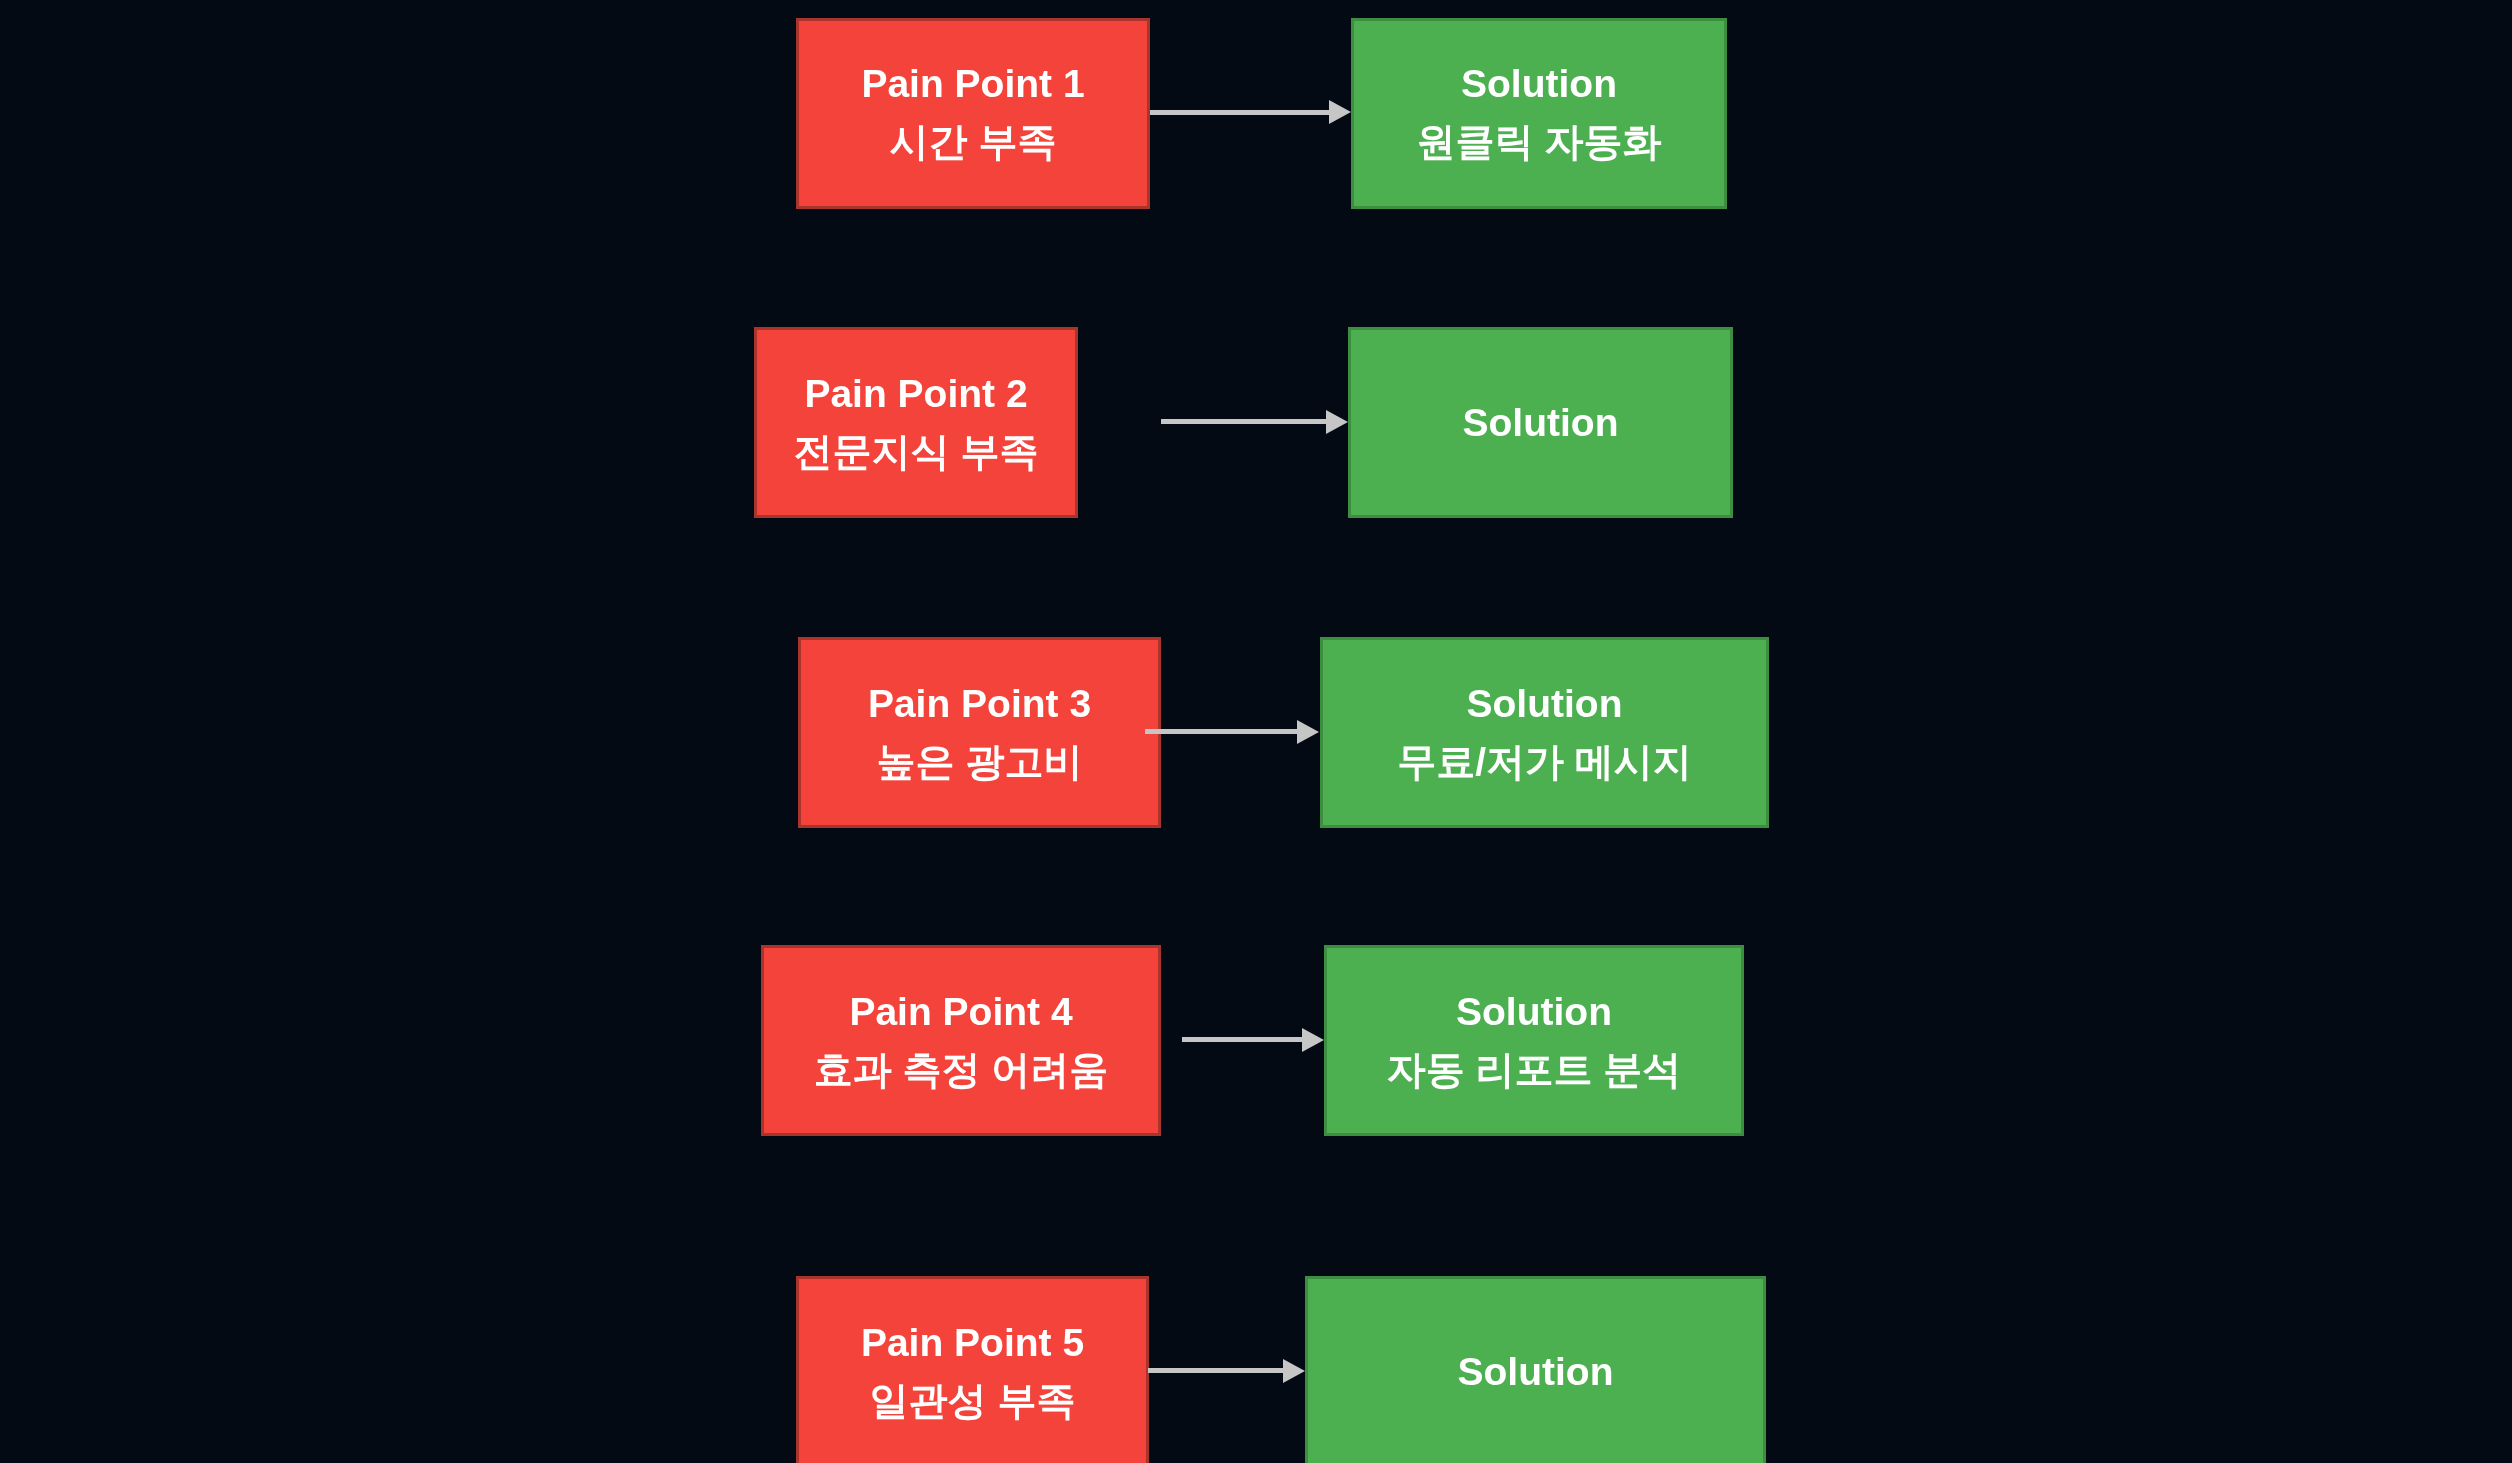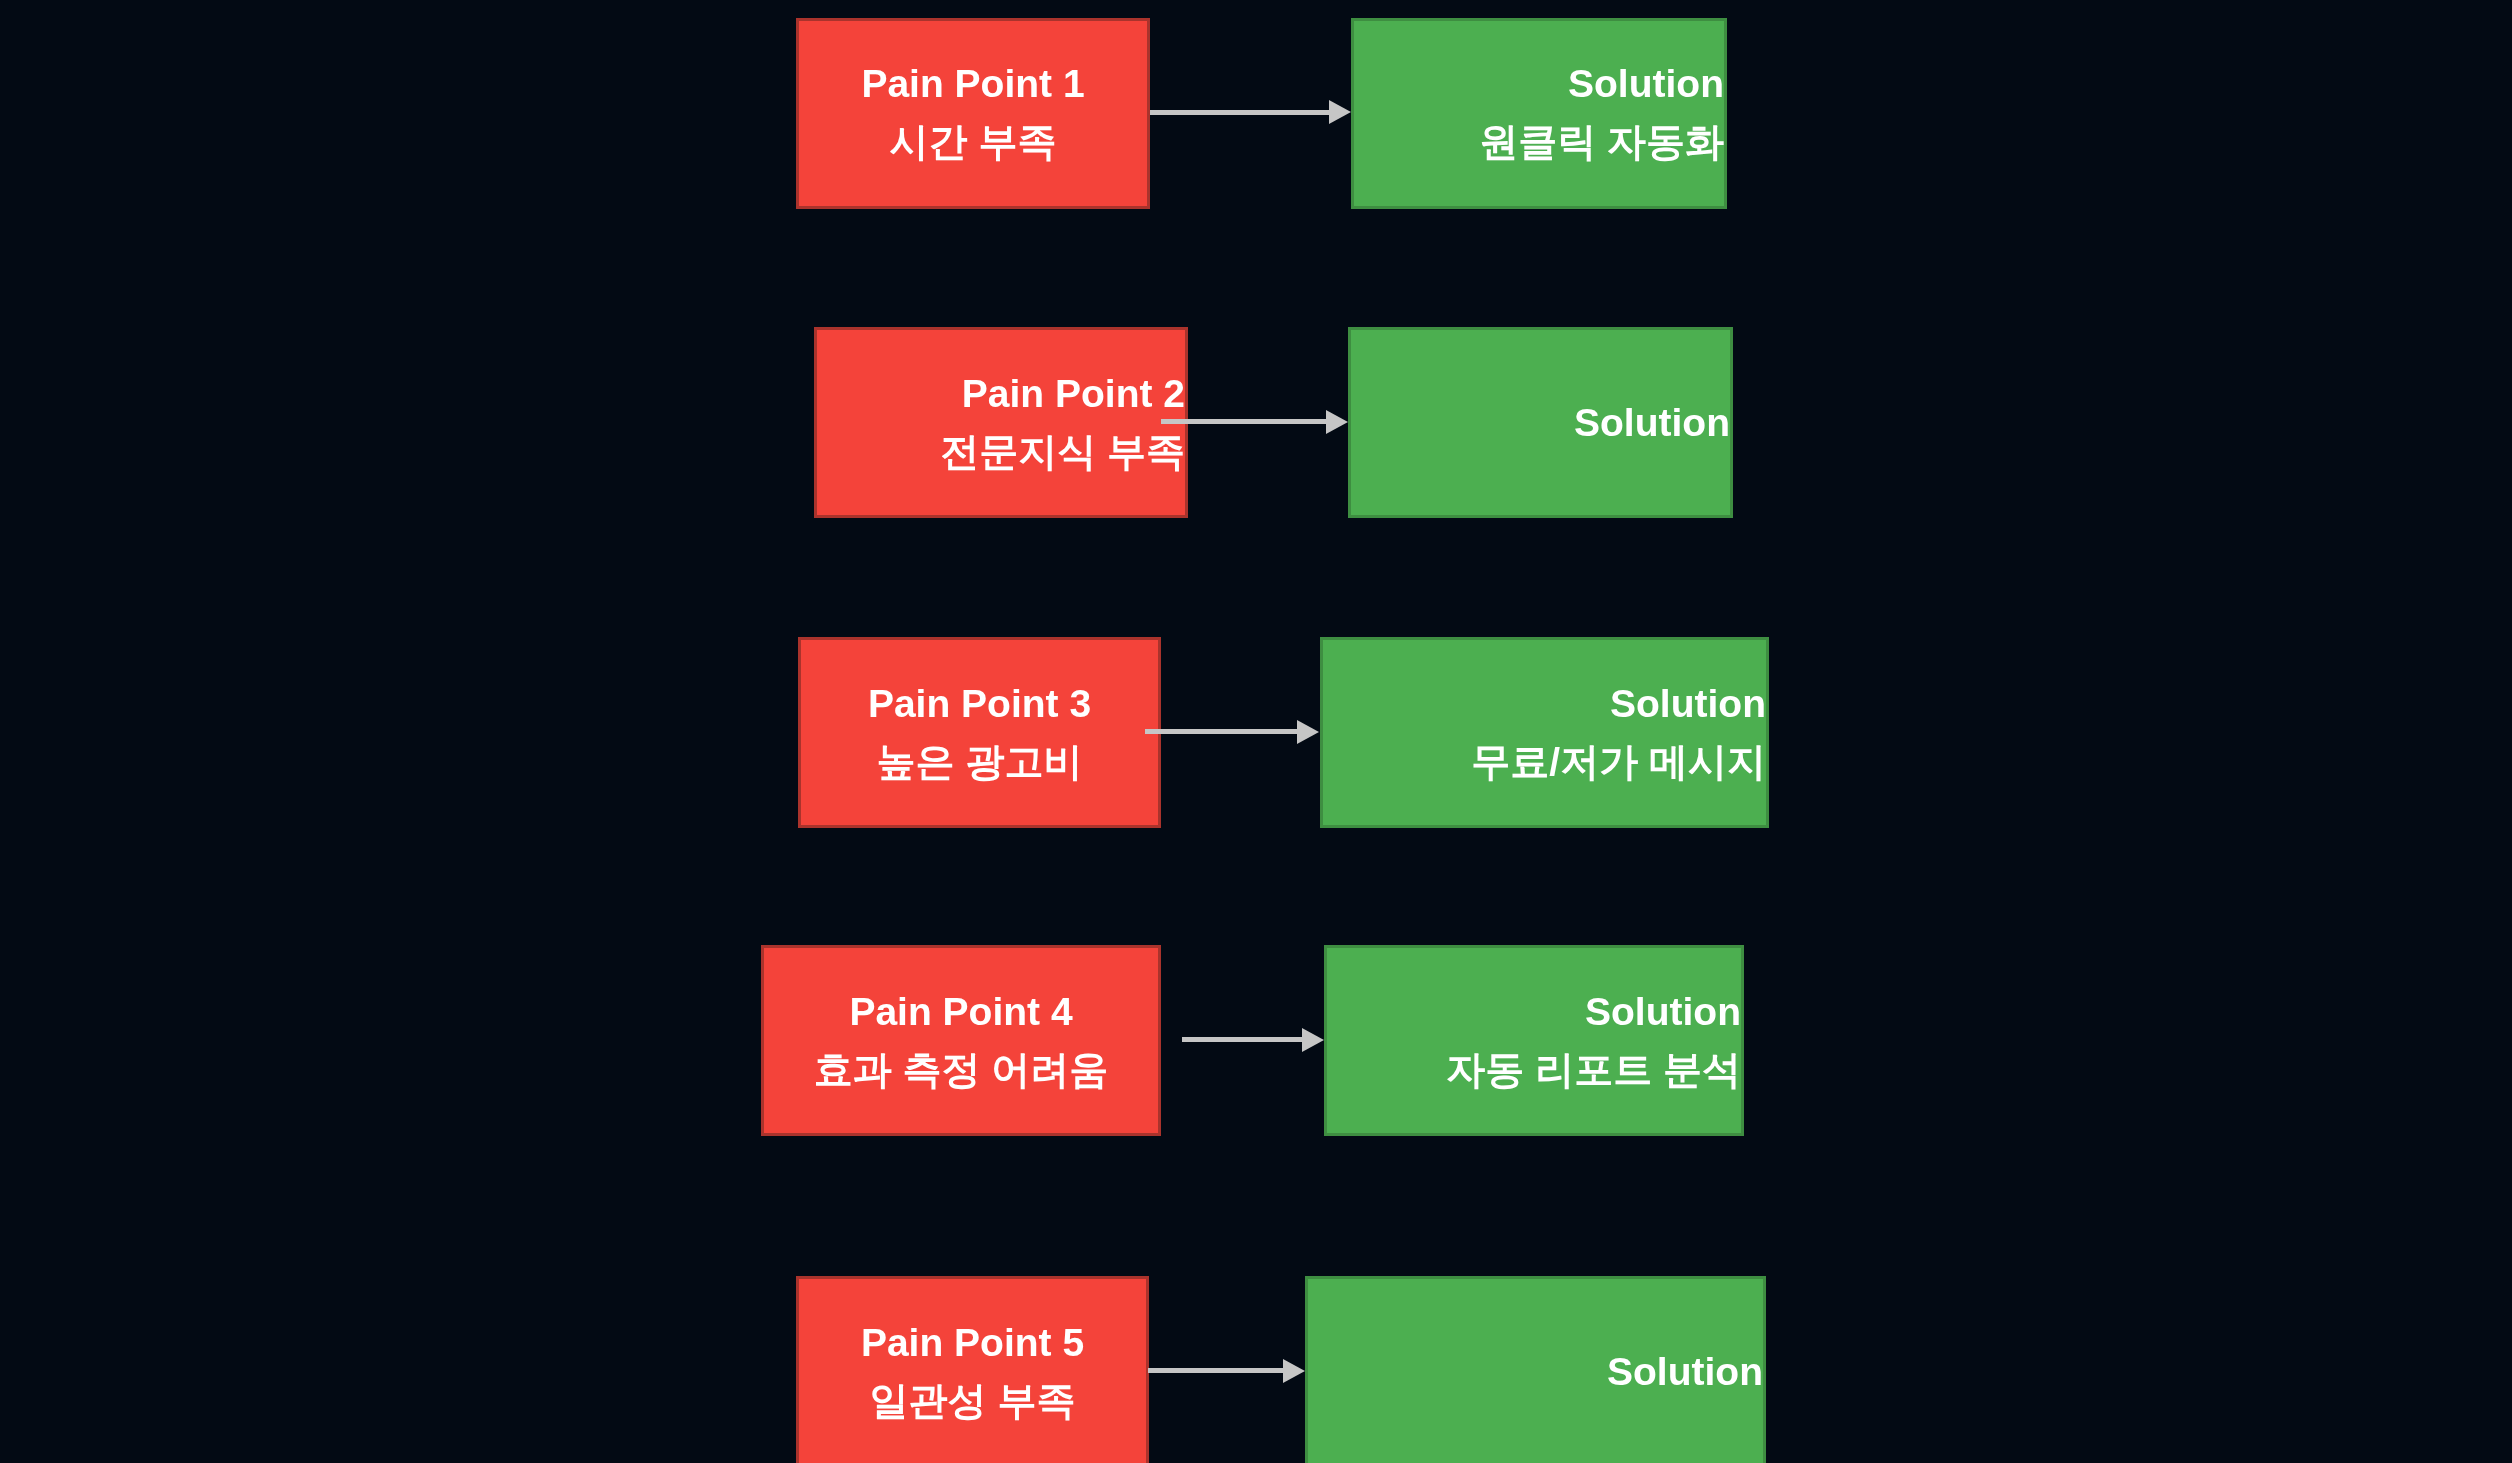--- a/index.html
+++ b/index.html
@@ -24,23 +24,23 @@
   .r3{top:637px;}
   .r4{top:945px;}
   .r5{top:1276px;}
   .box{
     position:absolute;top:0;height:191px;
     display:flex;flex-direction:column;align-items:center;justify-content:center;
     color:var(--text);font-weight:bold;font-size:39px;line-height:58px;
     text-align:center;white-space:nowrap;
   }
   .pain{background:var(--pain-fill);border:3.7px solid var(--pain-border);}
-  .sol{background:var(--solution-fill);border:3.7px solid var(--solution-border);align-items:flex-end;}
+  .sol{background:var(--solution-fill);border:3.7px solid var(--solution-border);}
   .r1 .pain{left:796px;width:354px;} .r1 .sol{left:1351px;width:376px;} .r1 .arrow{left:1150px;width:201px;}
-  .r2 .pain{left:814px;width:374px;align-items:flex-end;} .r2 .sol{left:1348px;width:385px;} .r2 .arrow{left:1161px;width:187px;}
+  .r2 .pain{left:754px;width:324px;} .r2 .sol{left:1348px;width:385px;} .r2 .arrow{left:1161px;width:187px;}
   .r3 .pain{left:798px;width:363px;} .r3 .sol{left:1320px;width:449px;} .r3 .arrow{left:1145px;width:174px;}
   .r4 .pain{left:761px;width:400px;} .r4 .sol{left:1324px;width:420px;} .r4 .arrow{left:1182px;width:142px;}
   .r5 .pain{left:796px;width:353px;} .r5 .sol{left:1305px;width:461px;} .r5 .arrow{left:1148px;width:157px;}
   .arrow{position:absolute;top:80px;height:29.5px;}
   .arrow::before{
     content:"";position:absolute;left:0;right:18.5px;top:50%;margin-top:-2.3px;
     height:4.6px;background:var(--arrow);
   }
   .arrow::after{
     content:"";position:absolute;right:0;top:50%;margin-top:-12px;width:0;height:0;

